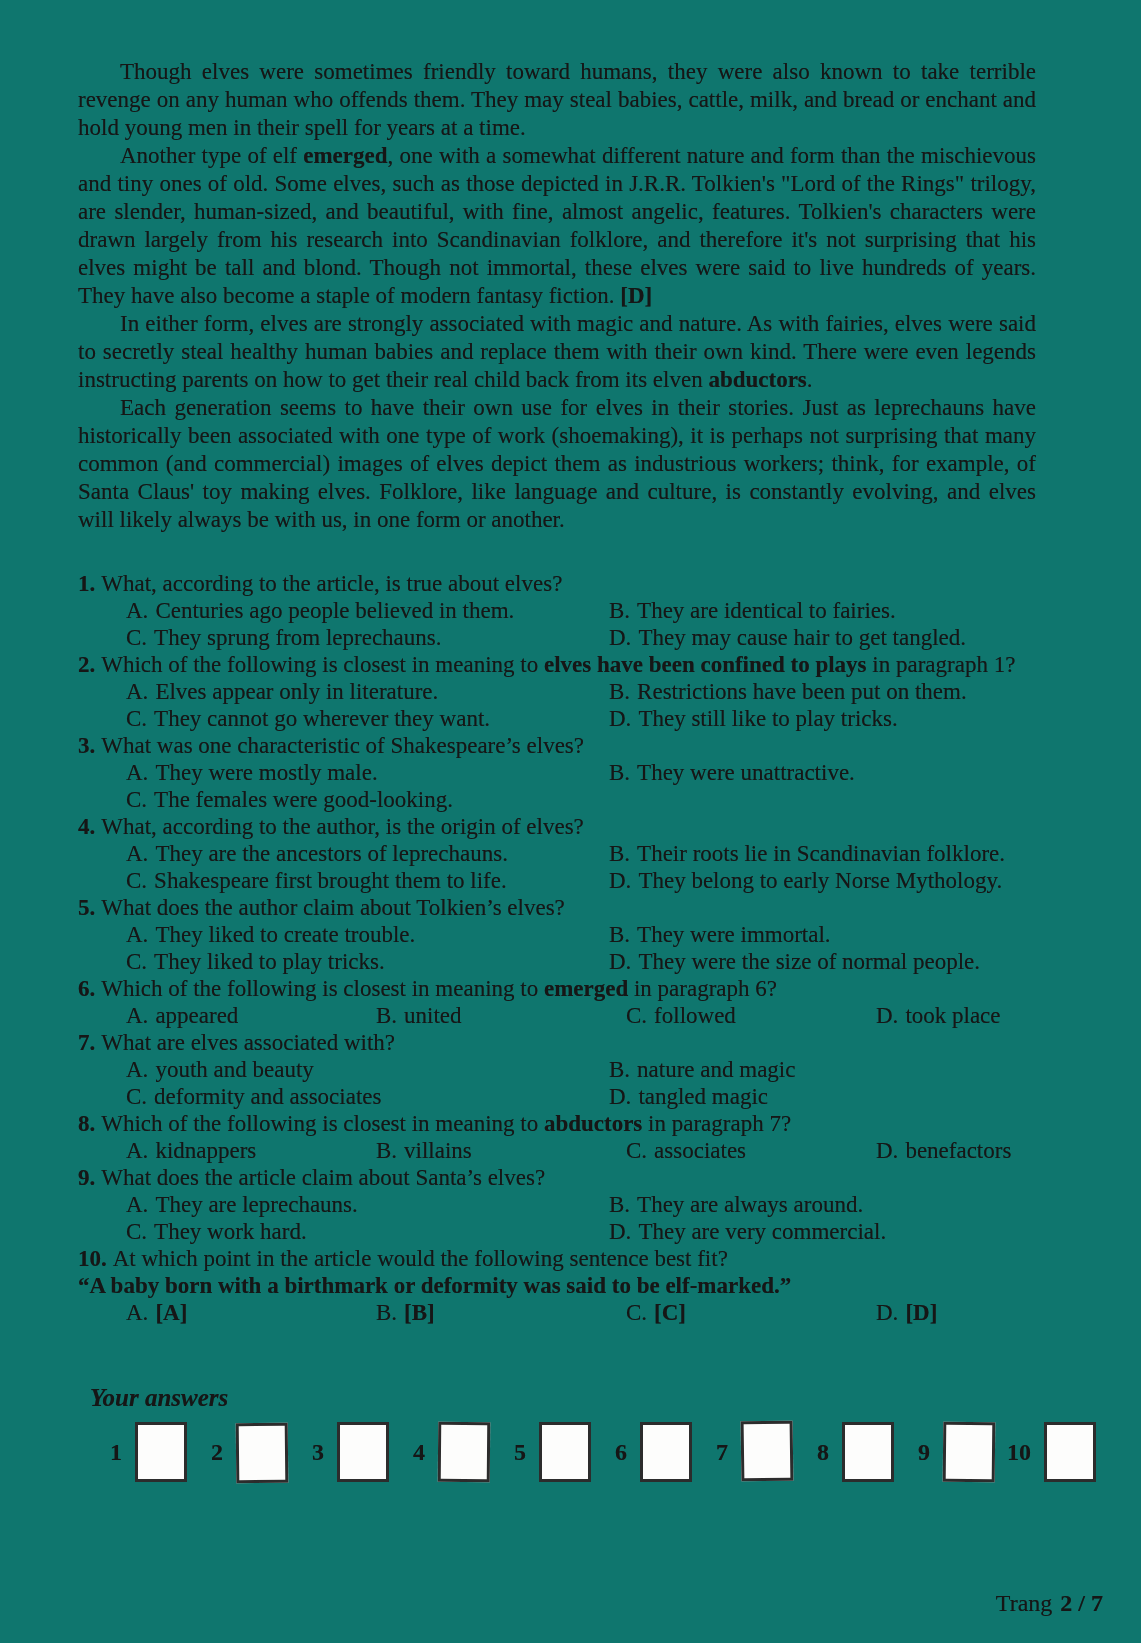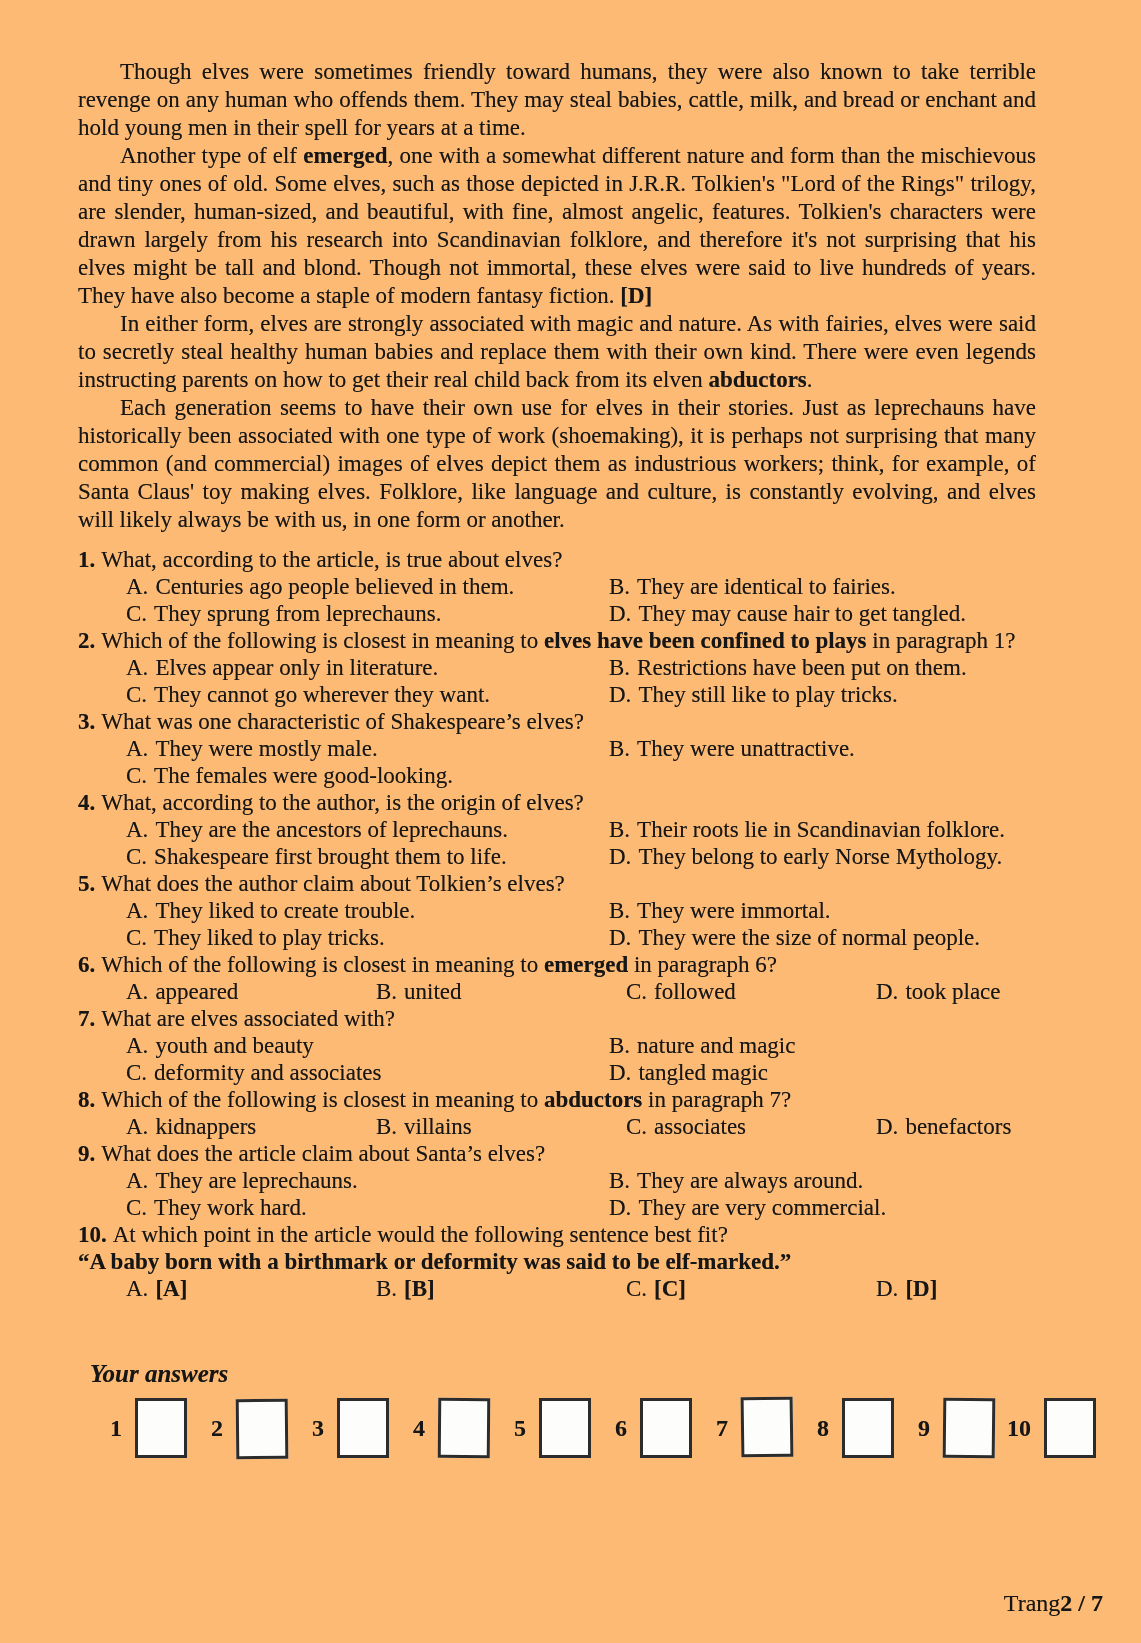--- a/index.html
+++ b/index.html
@@ -7,42 +7,42 @@
     padding: 0;
     width: 1141px;
     height: 1643px;
     overflow: hidden;
     background: #fdfdfc;
   }
   .page {
     position: relative;
     width: 1141px;
     height: 1643px;
-    background: #fdba74;
+    background: #0f766e;
     font-family: "Liberation Serif", serif;
     color: #161616;
     text-shadow: 0 0 0.5px rgba(20,20,20,0.45);
   }
   .content {
     position: absolute;
     left: 78px;
     top: 58px;
     width: 958px;
   }
   
   .passage p {
     margin: 0;
     font-size: 23px;
     line-height: 28px;
     text-align: justify;
     text-indent: 42px;
   }
   
   .questions {
-    margin-top: 12px;
+    margin-top: 36px;
     font-size: 23px;
     line-height: 27px;
   }
   .question .stem { text-align: justify; }
   .qnum { margin-right: 6px; }
   .quote { font-weight: bold; }
   .options { display: grid; padding-left: 48px; }
   .options.two-col { grid-template-columns: 483px 1fr; }
   .options.four-col { grid-template-columns: 250px 250px 250px 1fr; }
   .option { white-space: nowrap; }
@@ -79,21 +79,21 @@
   .answer-pair:nth-child(4) .answer-box { transform: rotate(0.5deg); }
   .answer-pair:nth-child(7) .answer-box { transform: rotate(-0.8deg) translateY(-1px); }
   .answer-pair:nth-child(9) .answer-box { transform: rotate(0.6deg); }
   
   .footer {
     position: absolute;
     right: 38px;
     bottom: 26px;
     font-size: 24px;
   }
-  .footer b { margin-left: 0; }
+  .footer b { margin-left: 8px; }
 </style>
 </head>
 <body>
 
 <div class="page">
   <div class="content">
     <div class="passage" id="passage">
         <p><span>Though elves were sometimes friendly toward humans, they were also known to take terrible revenge on any human who offends them. They may steal babies, cattle, milk, and bread or enchant and hold young men in their spell for years at a time.</span></p>
         <p><span>Another type of elf </span><b>emerged</b><span>, one with a somewhat different nature and form than the mischievous and tiny ones of old. Some elves, such as those depicted in J.R.R. Tolkien's "Lord of the Rings" trilogy, are slender, human-sized, and beautiful, with fine, almost angelic, features. Tolkien's characters were drawn largely from his research into Scandinavian folklore, and therefore it's not surprising that his elves might be tall and blond. Though not immortal, these elves were said to live hundreds of years. They have also become a staple of modern fantasy fiction. </span><b>[D]</b></p>
         <p><span>In either form, elves are strongly associated with magic and nature. As with fairies, elves were said to secretly steal healthy human babies and replace them with their own kind. There were even legends instructing parents on how to get their real child back from its elven </span><b>abductors</b><span>.</span></p>

